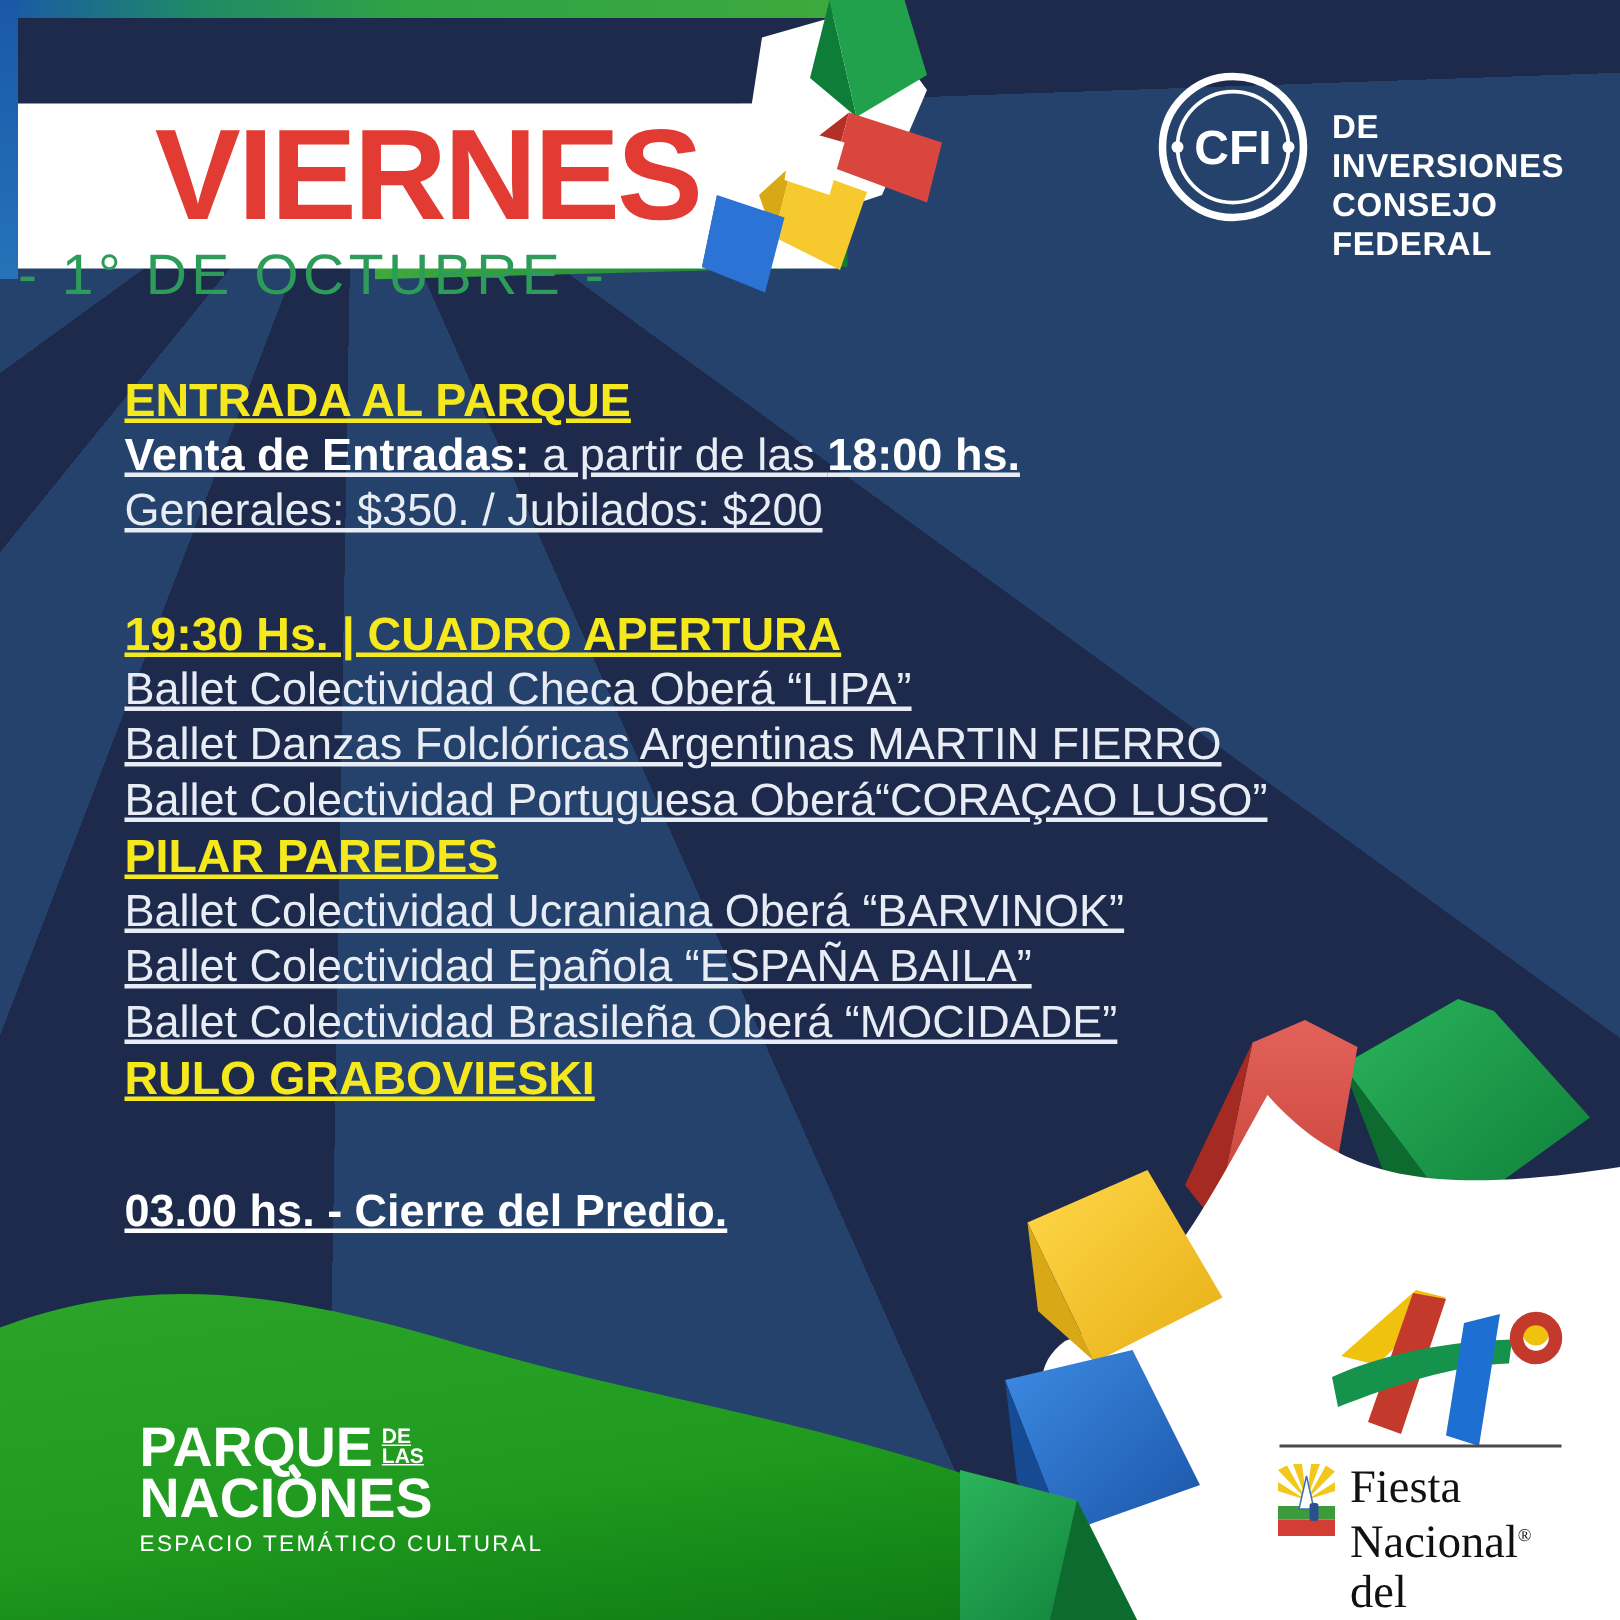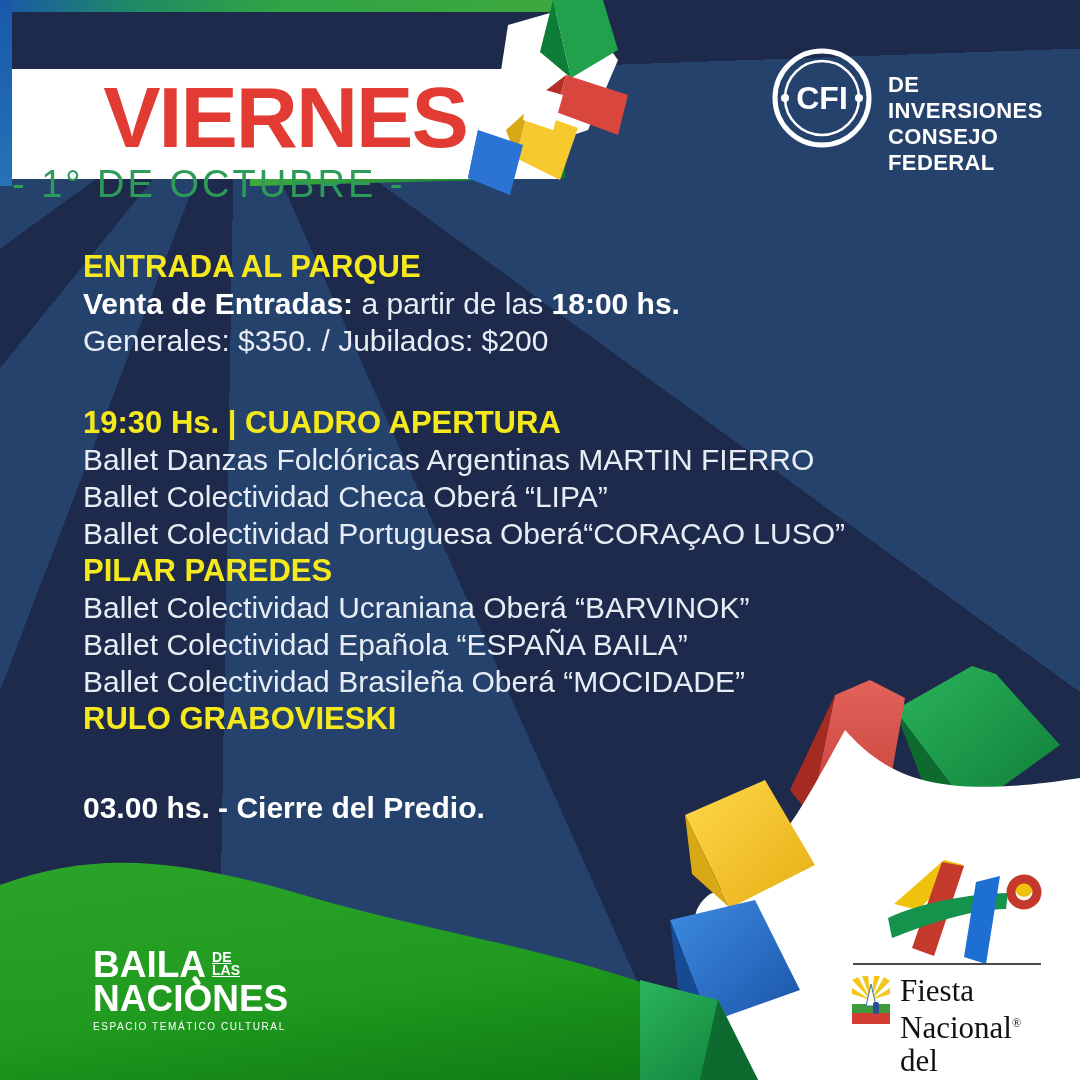--- a/index.html
+++ b/index.html
@@ -32,32 +32,32 @@
   .banner-date{position:absolute;left:0;top:92px;width:100%;
     font-size:38px;font-weight:500;letter-spacing:3px;color:#2E9C59;line-height:46px;}
   .ribbons-tr{position:absolute;left:468px;top:0;}
   
   .cfi{position:absolute;left:770px;top:46px;width:300px;height:104px;}
   .cfi-badge{position:absolute;left:0;top:0;}
   .cfi-text{position:absolute;left:118px;top:26px;color:#fff;font-weight:700;
     font-size:22px;line-height:26px;letter-spacing:.4px;}
   
   .schedule{position:absolute;left:83px;top:248px;width:640px;color:#E8EDF5;}
-  .sline{font-size:30px;line-height:37px;font-weight:400;white-space:nowrap;}
+  .sline{font-size:30px;line-height:37px;font-weight:400;white-space:nowrap;text-decoration:underline;}
   .syellow{color:#F5E91D;font-weight:800;font-size:31px;}
   .sbold{color:#ffffff;font-weight:700;margin-top:35px;}
   .gap1{margin-top:45px;}
   .gap2{margin-top:52px;}
   
   .wave{position:absolute;left:0;top:780px;width:1080px;height:300px;}
   .parque{position:absolute;left:93px;top:948px;color:#fff;}
   .parque-row{display:flex;align-items:flex-start;}
   .parque-big{font-size:37px;font-weight:800;line-height:34px;letter-spacing:0;}
   .parque-delas{font-size:14px;font-weight:800;line-height:13px;margin-left:6px;margin-top:3px;text-decoration:underline;}
-  .parque-sub{font-size:10px;font-weight:500;letter-spacing:1.6px;margin-top:5px;}
+  .parque-sub{font-size:15px;font-weight:500;letter-spacing:1.6px;margin-top:5px;}
   .nac-accent{position:absolute;left:101px;top:-6px;width:5px;height:10px;background:#fff;
     transform:rotate(-35deg);border-radius:2px;}
   
   .pinwheel{position:absolute;left:640px;top:650px;}
   .fiesta-logo41{position:absolute;left:888px;top:852px;}
   .fiesta-divider{position:absolute;left:853px;top:963px;width:188px;height:2px;background:#4a4a4a;}
   .fiesta-emblem{position:absolute;left:852px;top:976px;}
   .fiesta-name{position:absolute;left:900px;top:974px;color:#111;
     font-family:"Liberation Serif",serif;font-size:31px;line-height:33px;font-weight:500;}
   .fiesta-name sup{font-size:12px;}
@@ -103,22 +103,22 @@
       <div>CONSEJO FEDERAL</div>
     </div>
   </div>
 
   <div class="schedule">
     <div class="sline syellow">ENTRADA AL PARQUE</div>
     <div class="sline"><span class="sbold">Venta de Entradas:</span><span> a partir de las </span><span class="sbold">18:00 hs.</span></div>
     <div class="sline">Generales: $350. / Jubilados: $200</div>
 
     <div class="sline syellow gap1">19:30 Hs. | CUADRO APERTURA</div>
+    <div class="sline">Ballet Colectividad Checa Oberá “LIPA”</div>
     <div class="sline">Ballet Danzas Folclóricas Argentinas MARTIN FIERRO</div>
-    <div class="sline">Ballet Colectividad Checa Oberá “LIPA”</div>
     <div class="sline">Ballet Colectividad Portuguesa Oberá“CORAÇAO LUSO”</div>
     <div class="sline syellow">PILAR PAREDES</div>
     <div class="sline">Ballet Colectividad Ucraniana Oberá “BARVINOK”</div>
     <div class="sline">Ballet Colectividad Epañola “ESPAÑA BAILA”</div>
     <div class="sline">Ballet Colectividad Brasileña Oberá “MOCIDADE”</div>
     <div class="sline syellow">RULO GRABOVIESKI</div>
 
     <div class="sline sbold gap2">03.00 hs. - Cierre del Predio.</div>
   </div>
 
@@ -128,21 +128,21 @@
         <stop offset="0" stop-color="#2CA32A"></stop>
         <stop offset="0.55" stop-color="#1F9A1E"></stop>
         <stop offset="1" stop-color="#0D7714"></stop>
       </linearGradient>
     </defs>
     <path d="M0,105 C90,72 170,76 300,114 C430,152 520,162 650,205 C770,247 900,265 1080,298 L1080,300 L0,300 Z" fill="url(#gWave)"></path>
   </svg>
 
   <div class="parque">
     <div class="parque-row">
-      <span class="parque-big">BAILA</span>
+      <span class="parque-big">PARQUE</span>
       <span class="parque-delas">
         <div>DE</div>
         <div>LAS</div>
       </span>
     </div>
     <div style="position:relative;">
       <div class="nac-accent"></div>
       <div class="parque-big">NACIONES</div>
     </div>
     <div class="parque-sub">ESPACIO TEMÁTICO CULTURAL</div>

